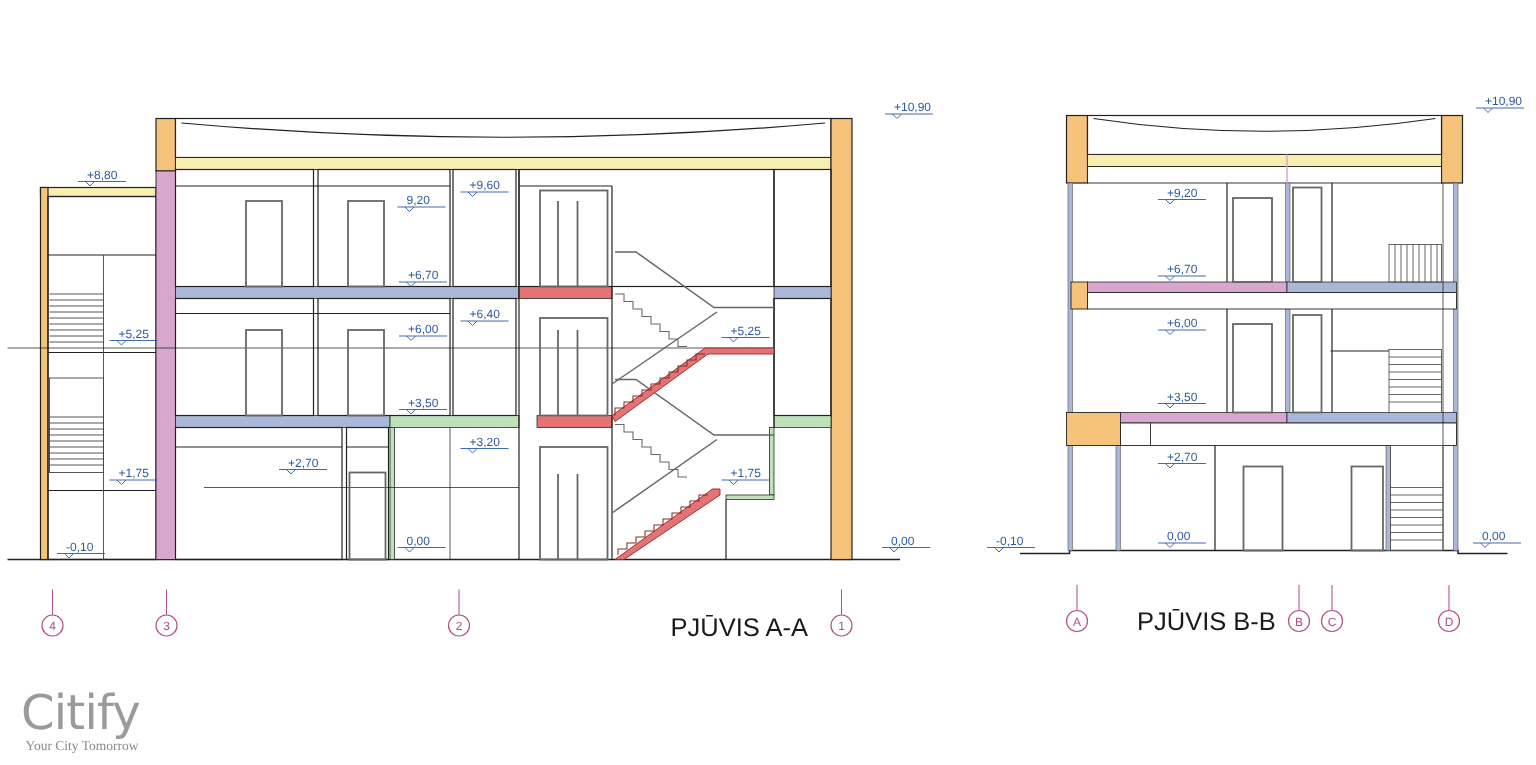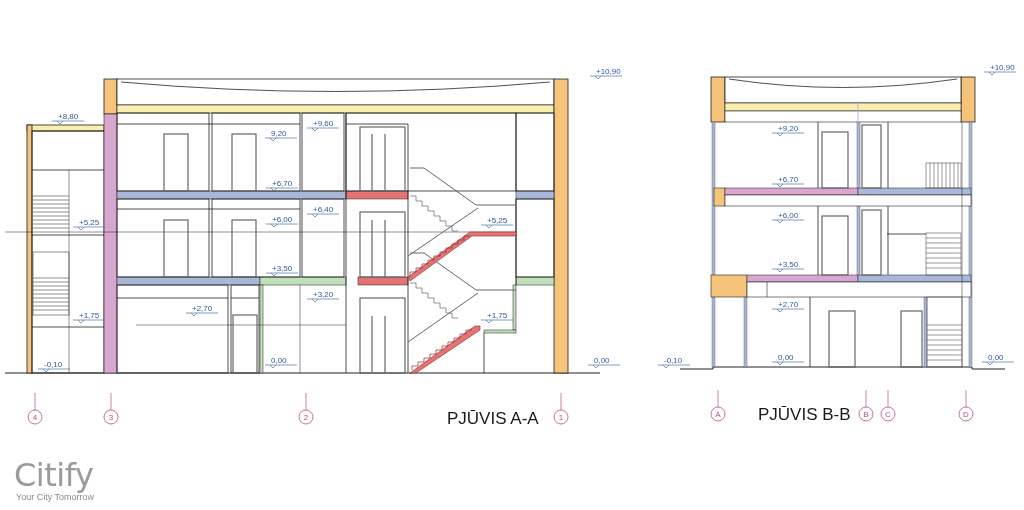--- a/index.html
+++ b/index.html
@@ -3,21 +3,21 @@
 <meta charset="utf-8">
 <style>
   html, body { margin: 0; padding: 0; background: #ffffff; }
   body { width: 1024px; height: 510px; position: relative; overflow: hidden; font-family: "Liberation Sans", sans-serif; }
   #drawing { position: absolute; left: 0; top: 0; width: 1024px; height: 510px; }
   .lvl { font-family: "Liberation Sans", sans-serif; font-size: 8px; fill: #2c5aa0; }
   .sec-title { font-family: "Liberation Sans", sans-serif; font-size: 17px; fill: #1a1a1a; }
   .axis-lbl { font-family: "Liberation Sans", sans-serif; font-size: 8px; fill: #b0508a; }
   .logo { position: absolute; left: 14px; top: 438px; }
   .logo-word { font-family: "DejaVu Sans", sans-serif; font-size: 32px; color: #9a9a9a; line-height: 42px; letter-spacing: -0.5px; margin-top: 16px; }
-  .logo-tag { font-family: Liberation Sans, sans-serif; font-size: 9px; color: #8a8a8a; margin-top: -4px; padding-left: 2px; }
+  .logo-tag { font-family: Liberation Serif, serif; font-size: 9px; color: #8a8a8a; margin-top: -4px; padding-left: 2px; text-align: center; }
 </style>
 </head>
 <body>
 
 <svg id="drawing" viewBox="0 0 1024 510" xmlns="http://www.w3.org/2000/svg">
 
   <g>
 
     <line x1="5" y1="373" x2="600" y2="373" stroke="#222" stroke-width="1"></line>
 

